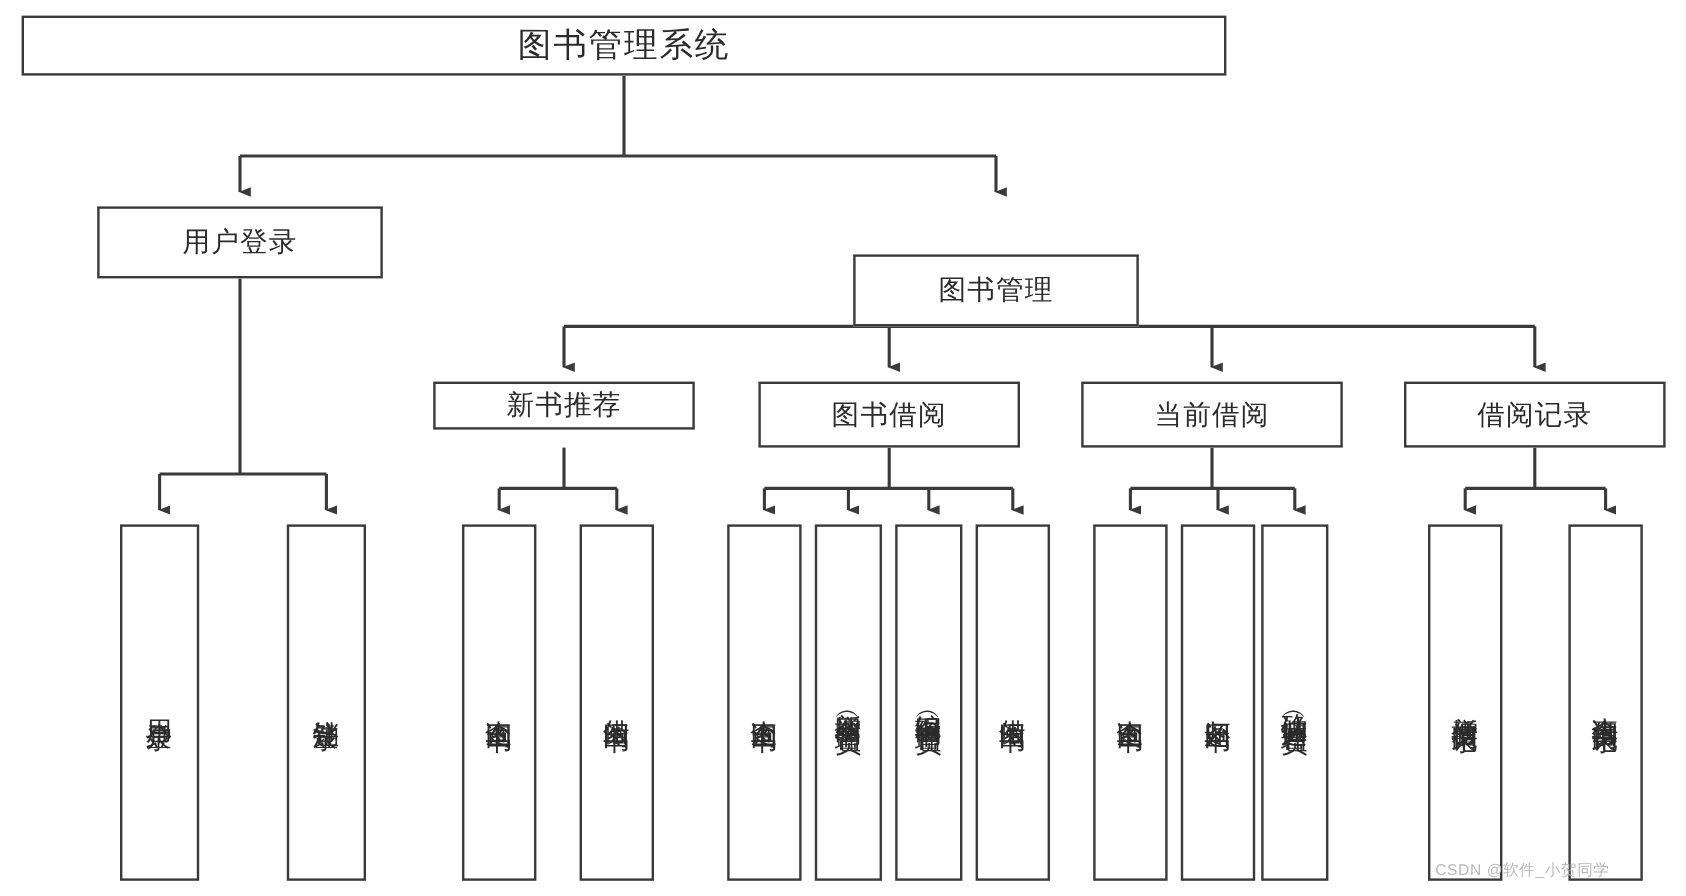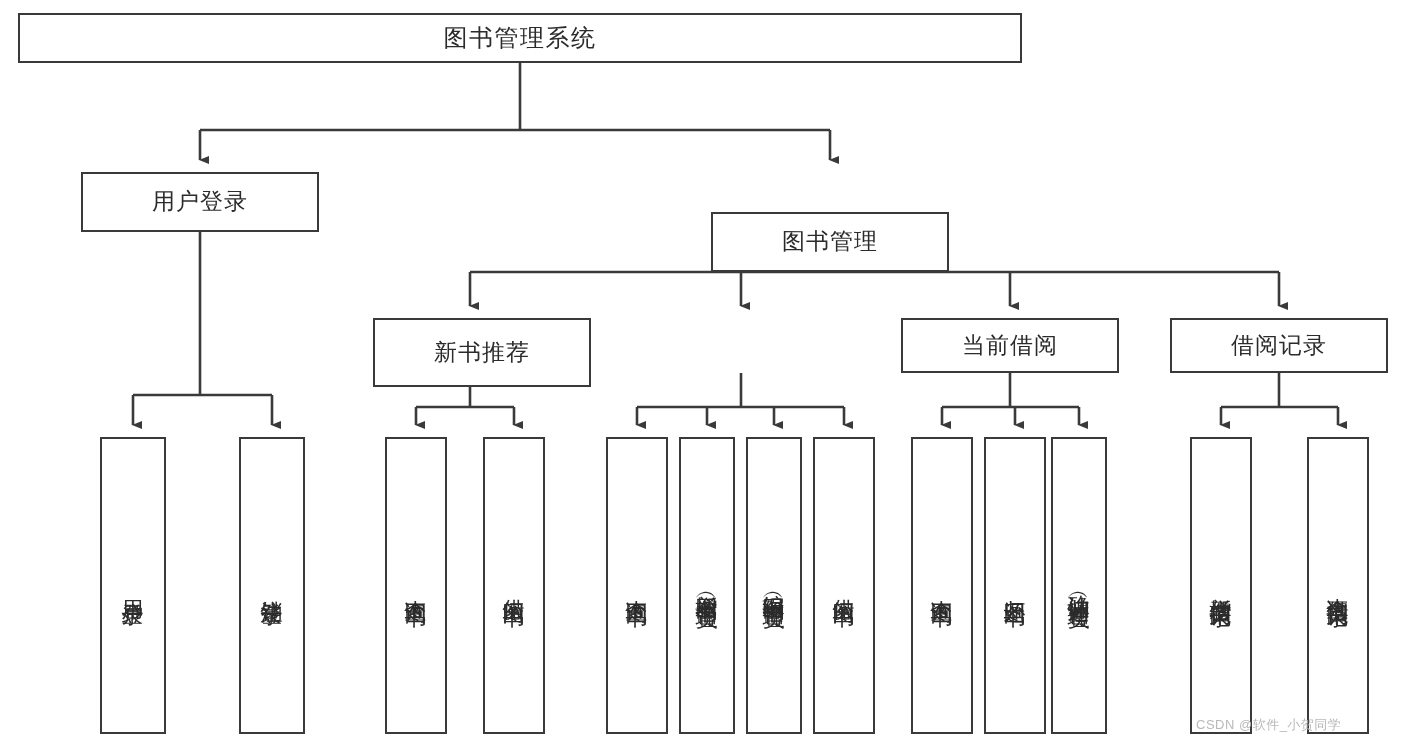--- a/index.html
+++ b/index.html
@@ -41,21 +41,21 @@
     text-align: center;
     line-height: 1.18;
     white-space: pre;
   }
   
   .node.horiz .node-label {
     font-size: 23px;
     letter-spacing: 1px;
   }
   .node.root .node-label {
-    font-size: 24px;
+    font-size: 28px;
     letter-spacing: 1.5px;
   }
   
   .node.vert {
     align-items: center;
     justify-content: center;
   }
   .node.vert .node-label {
     writing-mode: vertical-rl;
     text-orientation: upright;
@@ -134,22 +134,25 @@
     <span class="node-label">图书管理系统</span>
   </div>
 
   <div class="node horiz" style="left: 81px; top: 172px; width: 238px; height: 60px; border-color: rgb(58, 58, 58); color: rgb(43, 43, 43);">
     <span class="node-label">用户登录</span>
   </div>
   <div class="node horiz" style="left: 711px; top: 172px; width: 238px; height: 60px; border-color: rgb(58, 58, 58); color: rgb(43, 43, 43); margin-top: 40px;">
     <span class="node-label">图书管理</span>
   </div>
 
-  <div class="node horiz" style="left: 361px; top: 318px; width: 218px; height: 69px; border-color: rgb(58, 58, 58); color: rgb(43, 43, 43); margin-left: 12px;">
+  <div class="node horiz" style="left: 361px; top: 318px; width: 218px; height: 40px; border-color: rgb(58, 58, 58); color: rgb(43, 43, 43);">
     <span class="node-label">新书推荐</span>
+  </div>
+  <div class="node horiz" style="left: 632px; top: 318px; width: 218px; height: 55px; border-color: rgb(58, 58, 58); color: rgb(43, 43, 43);">
+    <span class="node-label">图书借阅</span>
   </div>
   <div class="node horiz" style="left: 1170px; top: 318px; width: 218px; height: 55px; border-color: rgb(58, 58, 58); color: rgb(43, 43, 43);">
     <span class="node-label">借阅记录</span>
   </div>
   <div class="node horiz" style="left: 901px; top: 318px; width: 218px; height: 55px; border-color: rgb(58, 58, 58); color: rgb(43, 43, 43);">
     <span class="node-label">当前借阅</span>
   </div>
 
   <div class="node vert" style="left: 100px; top: 437px; width: 66px; height: 297px; border-color: rgb(58, 58, 58); color: rgb(43, 43, 43);">
     <span class="node-label">用户登录</span>

